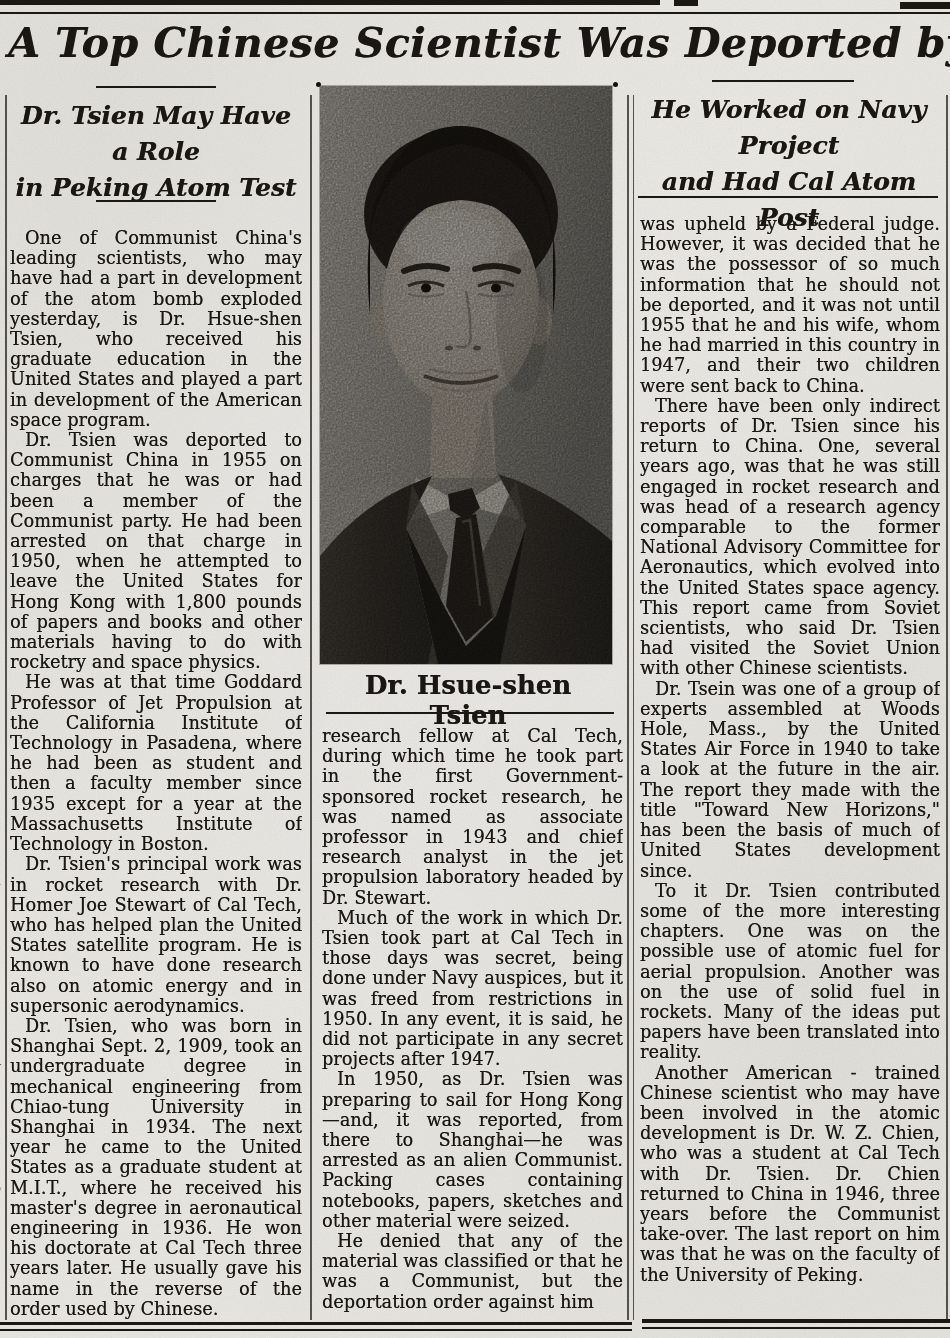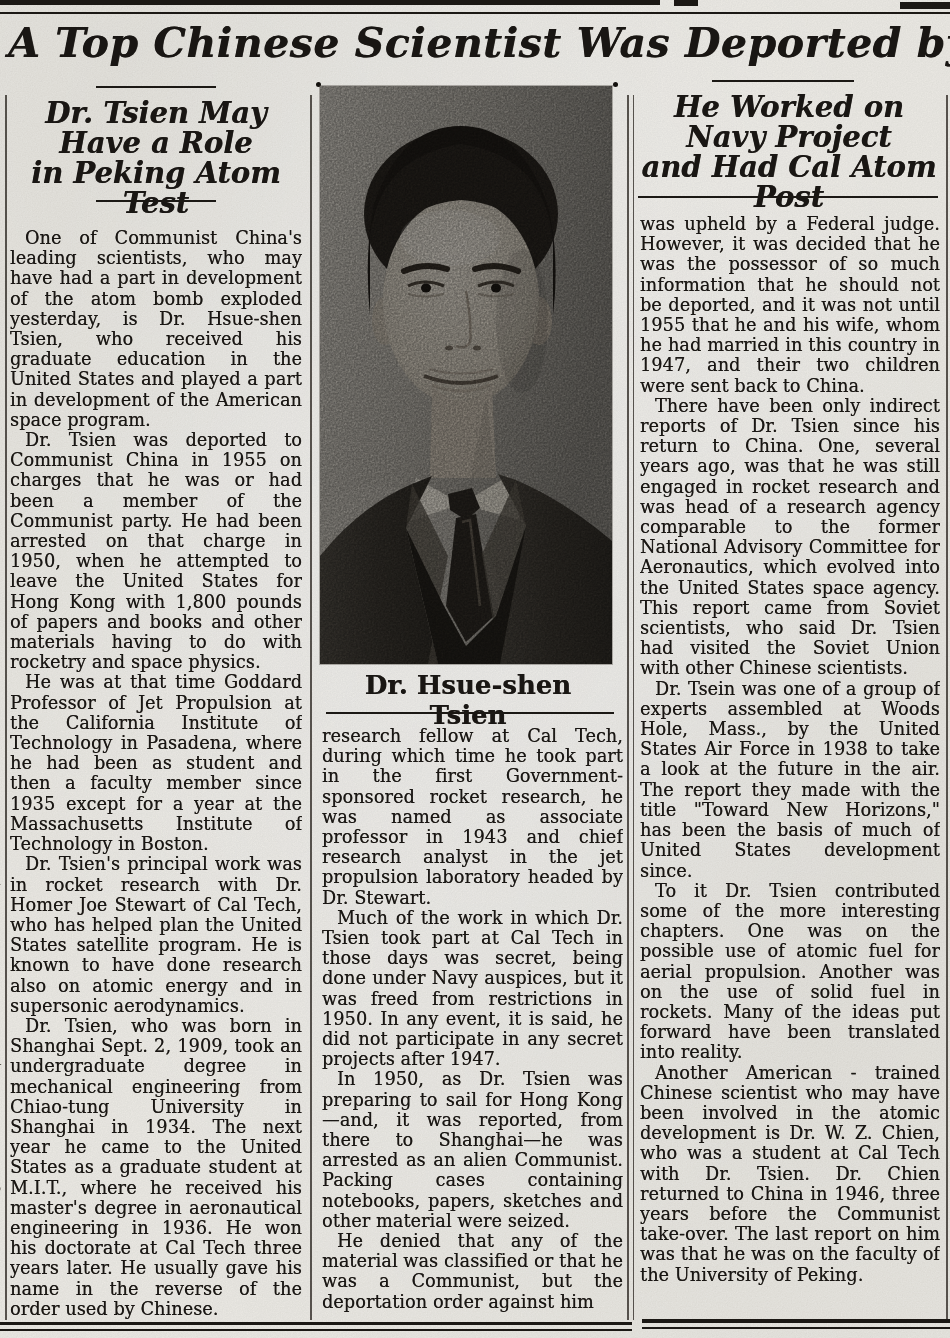--- a/index.html
+++ b/index.html
@@ -18,21 +18,21 @@
 
   .headline {
     position:absolute; left:8px; top:22px; width:940px;
     font-size:41px; line-height:1.05; font-weight:bold; font-style:italic;
     white-space:nowrap; letter-spacing:0.5px;
     text-shadow:0.4px 0 0 rgba(20,16,12,0.85);
   }
 
   .subhead {
     position:absolute; text-align:center; font-weight:bold; font-style:italic;
-    font-size:29px; line-height:30px;
+    font-size:25px; line-height:36px;
     text-shadow:0.3px 0 0 rgba(20,16,12,0.8);
   }
   .subhead-left  { left:10px;  top:98px;  width:292px; }
   .subhead-right { left:636px; top:92px;  width:306px; }
 
   .body-text { position:absolute; }
   .body-text p {
     margin:0; text-indent:15px; text-align:justify;
     font-size:17.6px; line-height:20.2px; letter-spacing:0.1px;
     text-shadow:0.25px 0 0 rgba(25,20,15,0.75);
@@ -195,22 +195,22 @@
   <div class="col-right">
     <div class="rule" style="left:712px;top:80px;width:142px;height:2px;"></div>
     <div class="subhead subhead-right">
       <div>He Worked on Navy Project</div>
       <div>and Had Cal Atom Post</div>
     </div>
     <div class="rule" style="left:638px;top:196px;width:300px;height:2px;"></div>
     <div class="body-text">
         <p>was upheld by a Federal judge. However, it was decided that he was the possessor of so much information that he should not be deported, and it was not until 1955 that he and his wife, whom he had married in this country in 1947, and their two children were sent back to China.</p>
         <p>There have been only indirect reports of Dr. Tsien since his return to China. One, several years ago, was that he was still engaged in rocket research and was head of a research agency comparable to the former National Advisory Committee for Aeronautics, which evolved into the United States space agency. This report came from Soviet scientists, who said Dr. Tsien had visited the Soviet Union with other Chinese scientists.</p>
-        <p>Dr. Tsein was one of a group of experts assembled at Woods Hole, Mass., by the United States Air Force in 1938 to take a look at the future in the air. The report they made with the title "Toward New Horizons," has been the basis of much of United States development since.</p>
-        <p>To it Dr. Tsien contributed some of the more interesting chapters. One was on the possible use of atomic fuel for aerial propulsion. Another was on the use of solid fuel in rockets. Many of the ideas put forward have been translated into reality.</p>
+        <p>Dr. Tsein was one of a group of experts assembled at Woods Hole, Mass., by the United States Air Force in 1940 to take a look at the future in the air. The report they made with the title "Toward New Horizons," has been the basis of much of United States development since.</p>
+        <p>To it Dr. Tsien contributed some of the more interesting chapters. One was on the possible use of atomic fuel for aerial propulsion. Another was on the use of solid fuel in rockets. Many of the ideas put papers have been translated into reality.</p>
         <p>Another American - trained Chinese scientist who may have been involved in the atomic development is Dr. W. Z. Chien, who was a student at Cal Tech with Dr. Tsien. Dr. Chien returned to China in 1946, three years before the Communist take-over. The last report on him was that he was on the faculty of the University of Peking.</p>
       </div>
   </div>
 
   <div class="edge-frags">
       <span>s</span>
       <span>e</span>
       <span>y</span>
       <span>e</span>
       <span>-</span>

